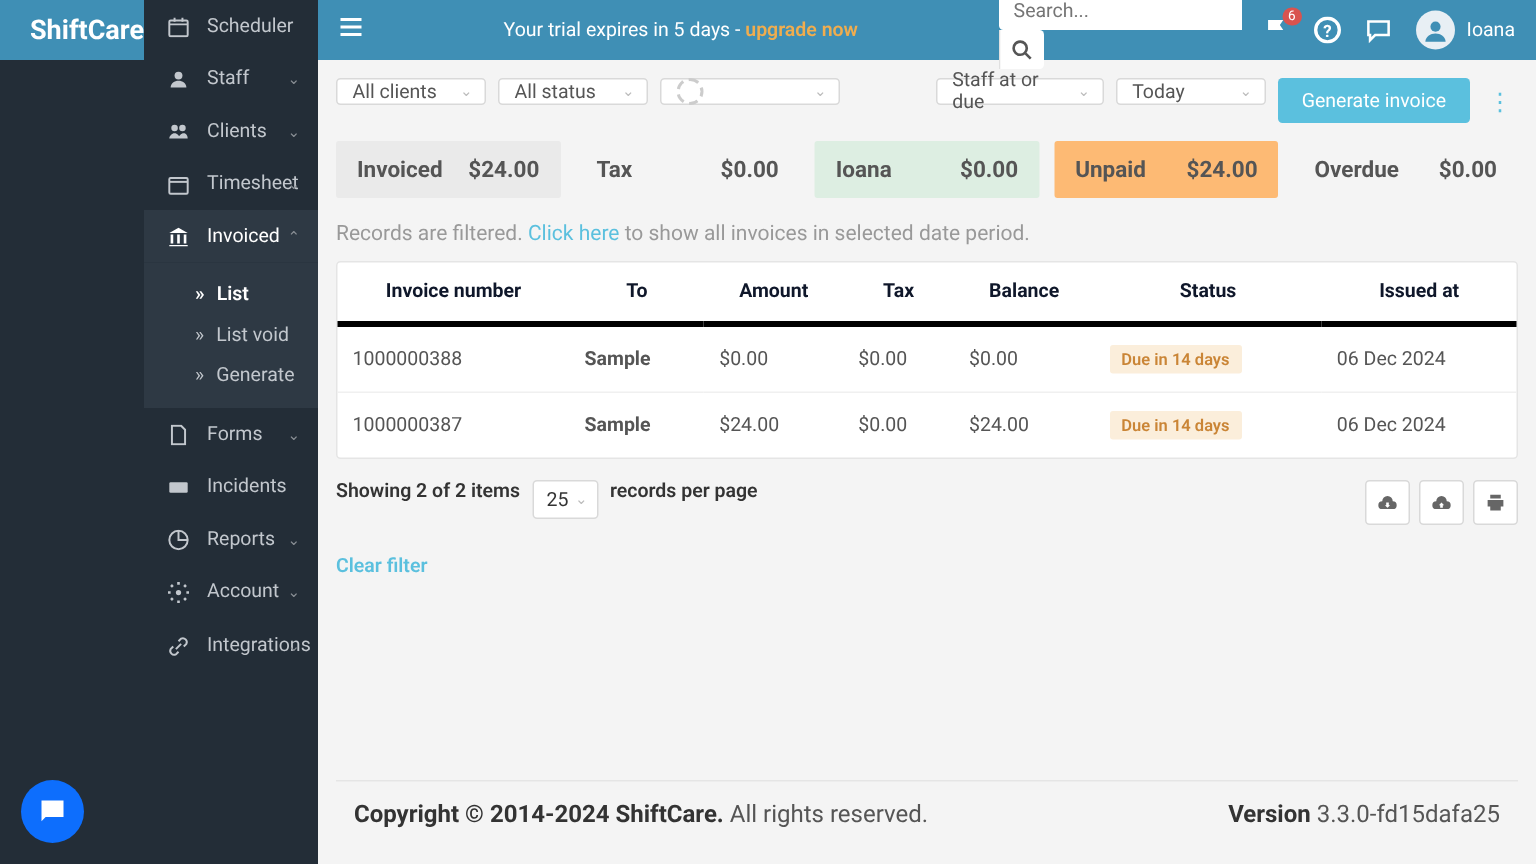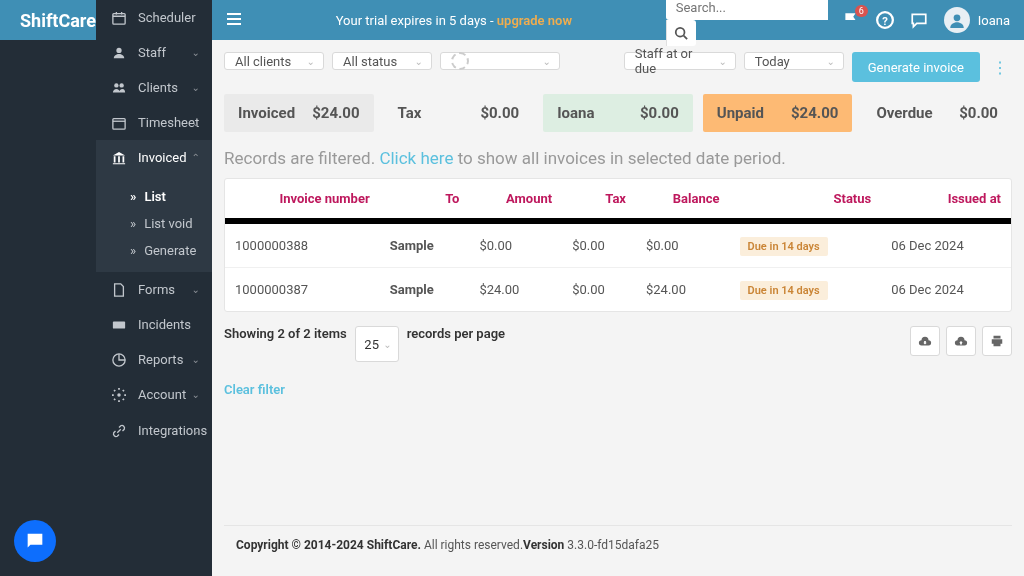--- a/index.html
+++ b/index.html
@@ -39,36 +39,36 @@
 .sel-empty { width: 120px; }
 .sel-empty-inner { width: 18px; height: 18px; border-radius: 50%; border: 2px dashed #ccc; }
 .summary { display: flex; gap: 0; margin-bottom: 16px; }
 .sum-card { flex: 1; padding: 10px 14px; display: flex; justify-content: space-between; align-items: center; font-size: 15px; border-radius: 2px; color: #555; font-weight: 700; margin-right: 10px; }
 .sum-card:last-child { margin-right: 0; }
 .sum-card.invoiced { background: #eaeaea; }
 .sum-card.tax { background: transparent; }
 .sum-card.paid { background: #ddeee2; }
 .sum-card.unpaid { background: #fdba74; gap: 16px; }
 .sum-card.overdue { background: transparent; text-align: right; }
-.filter-note { font-size: 17px; color: #999; margin-bottom: 10px; }
+.filter-note { font-size: 14px; color: #999; margin-bottom: 10px; }
 .filter-note a { color: #5bc0de; text-decoration: none; cursor: pointer; }
 .table-wrap { background: #fff; border: 1px solid #e5e5e5; border-radius: 3px; }
 .tbl { width: 100%; border-collapse: collapse; font-size: 13px; }
-.tbl th { text-align: right; padding: 12px 10px; font-weight: 700; color: #be185d; border-bottom: 6px solid #000000; }
+.tbl th { text-align: center; padding: 12px 10px; font-weight: 700; color: #0f172a; border-bottom: 4px solid #000000; }
 .tbl td { padding: 14px 10px; color: #555; }
 .tbl tr + tr td { border-top: 1px solid #f0f0f0; }
 .to-cell { font-weight: 700; color: #333; }
 .pill { background: #fbeedb; color: #ca8536; font-size: 11px; padding: 3px 8px; border-radius: 2px; font-weight: 600; }
 .table-footer { display: flex; align-items: flex-start; padding: 14px 0; font-size: 13px; color: #333; font-weight: 600; gap: 8px; }
-.page-select { height: 36px; width: 44px; background: #fff; border: 1px solid #d9d9d9; border-radius: 3px; display: flex; align-items: center; justify-content: center; padding: 0 18px 0 8px; position: relative; font-weight: 400; cursor: pointer; }
+.page-select { height: 26px; width: 44px; background: #fff; border: 1px solid #d9d9d9; border-radius: 3px; display: flex; align-items: center; justify-content: center; padding: 0 18px 0 8px; position: relative; font-weight: 400; cursor: pointer; }
 .page-select .arrow { position: absolute; right: 6px; font-size: 10px; color: #bbb; }
 .export-btns { display: flex; gap: 6px; margin-left: auto; }
 .icon-btn { width: 30px; height: 30px; background: #fff; border: 1px solid #d9d9d9; border-radius: 3px; display: flex; align-items: center; justify-content: center; cursor: pointer; color: #666; }
 .clear-filter { color: #5bc0de; font-size: 13px; font-weight: 600; cursor: pointer; margin-top: 6px; }
-.footer { padding: 12px; font-size: 12px; color: #555; display: flex; border-top: 1px solid #e5e5e5; margin-top: auto; }
+.footer { padding: 12px; font-size: 16px; color: #555; display: flex; justify-content: space-between; border-top: 1px solid #e5e5e5; margin-top: auto; }
 .footer b { color: #333; }
 </style>
 </head>
 <body>
 
 <div class="app">
   <div class="sidebar">
     <div class="logo">ShiftCare</div>
     <div class="nav">
       <div class="nav-item">

